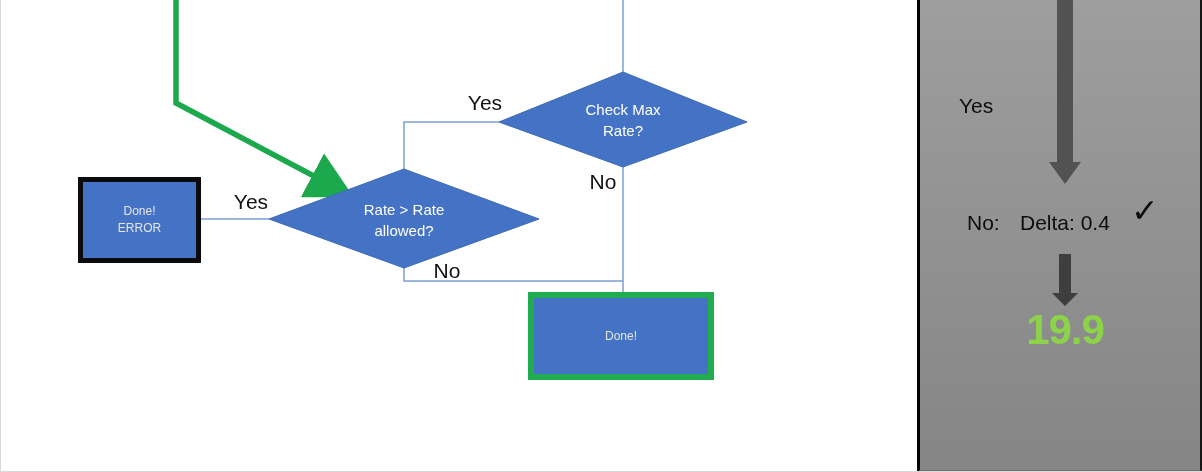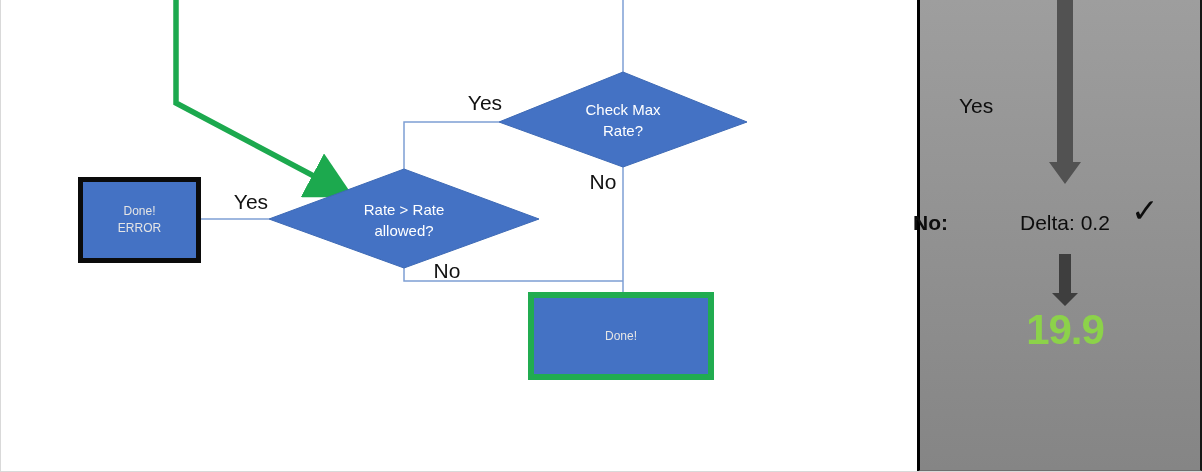--- a/index.html
+++ b/index.html
@@ -27,21 +27,21 @@
   #done-error-box{left:77px;top:177px;width:123px;height:86px;border:5px solid #0b0b0b;}
   #done-box{left:527px;top:292px;width:186px;height:88px;border:6px solid #21ac50;}
   #side-panel{
     position:absolute;z-index:0;left:916px;top:0;width:286px;height:472px;
     background:linear-gradient(#9e9e9e,#858585);
     border-left:3px solid #000;border-right:3px solid #161616;border-bottom:2px solid #6f6f6f;
     box-sizing:border-box;
   }
   .panel-label{position:absolute;z-index:3;color:#0d0d0d;font-size:21px;white-space:nowrap;}
   #panel-yes{left:958px;top:94px;}
-  #panel-no{left:912px;top:211px;font-weight:bold;}
+  #panel-no{left:966px;top:211px;}
   #panel-delta{left:1019px;top:211px;}
   #panel-check{left:1130px;top:191px;font-size:33px;font-weight:bold;font-family:"DejaVu Sans",sans-serif;}
   #panel-result{
     position:absolute;z-index:3;left:1000px;top:306px;width:128px;text-align:center;
     color:#8cd24a;font-size:42px;font-weight:bold;letter-spacing:-1px;
   }
 </style>
 </head>
 <body>
 
@@ -80,17 +80,17 @@
 ERROR</div>
   <div class="flow-box" id="done-box">Done!</div>
 
   <div class="label" style="left:460px;top:91px;width:48px;">Yes</div>
   <div class="label" style="left:580px;top:170px;width:44px;">No</div>
   <div class="label" style="left:226px;top:190px;width:48px;">Yes</div>
   <div class="label" style="left:424px;top:259px;width:44px;">No</div>
 
   <div class="panel-label" id="panel-yes">Yes</div>
   <div class="panel-label" id="panel-no">No:</div>
-  <div class="panel-label" id="panel-delta">Delta: 0.2</div>
+  <div class="panel-label" id="panel-delta">Delta: 0.4</div>
   <div class="panel-label" id="panel-check">✓</div>
   <div id="panel-result">19.9</div>
 
 </div>
 
 </body></html>

